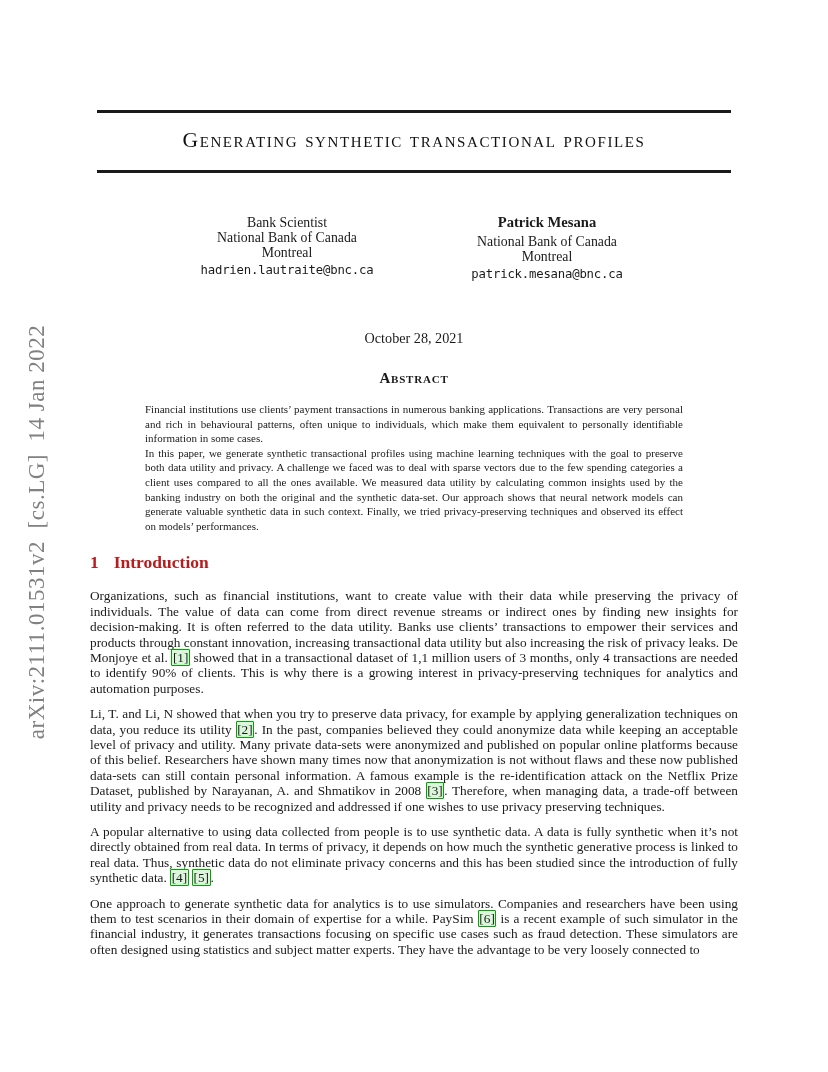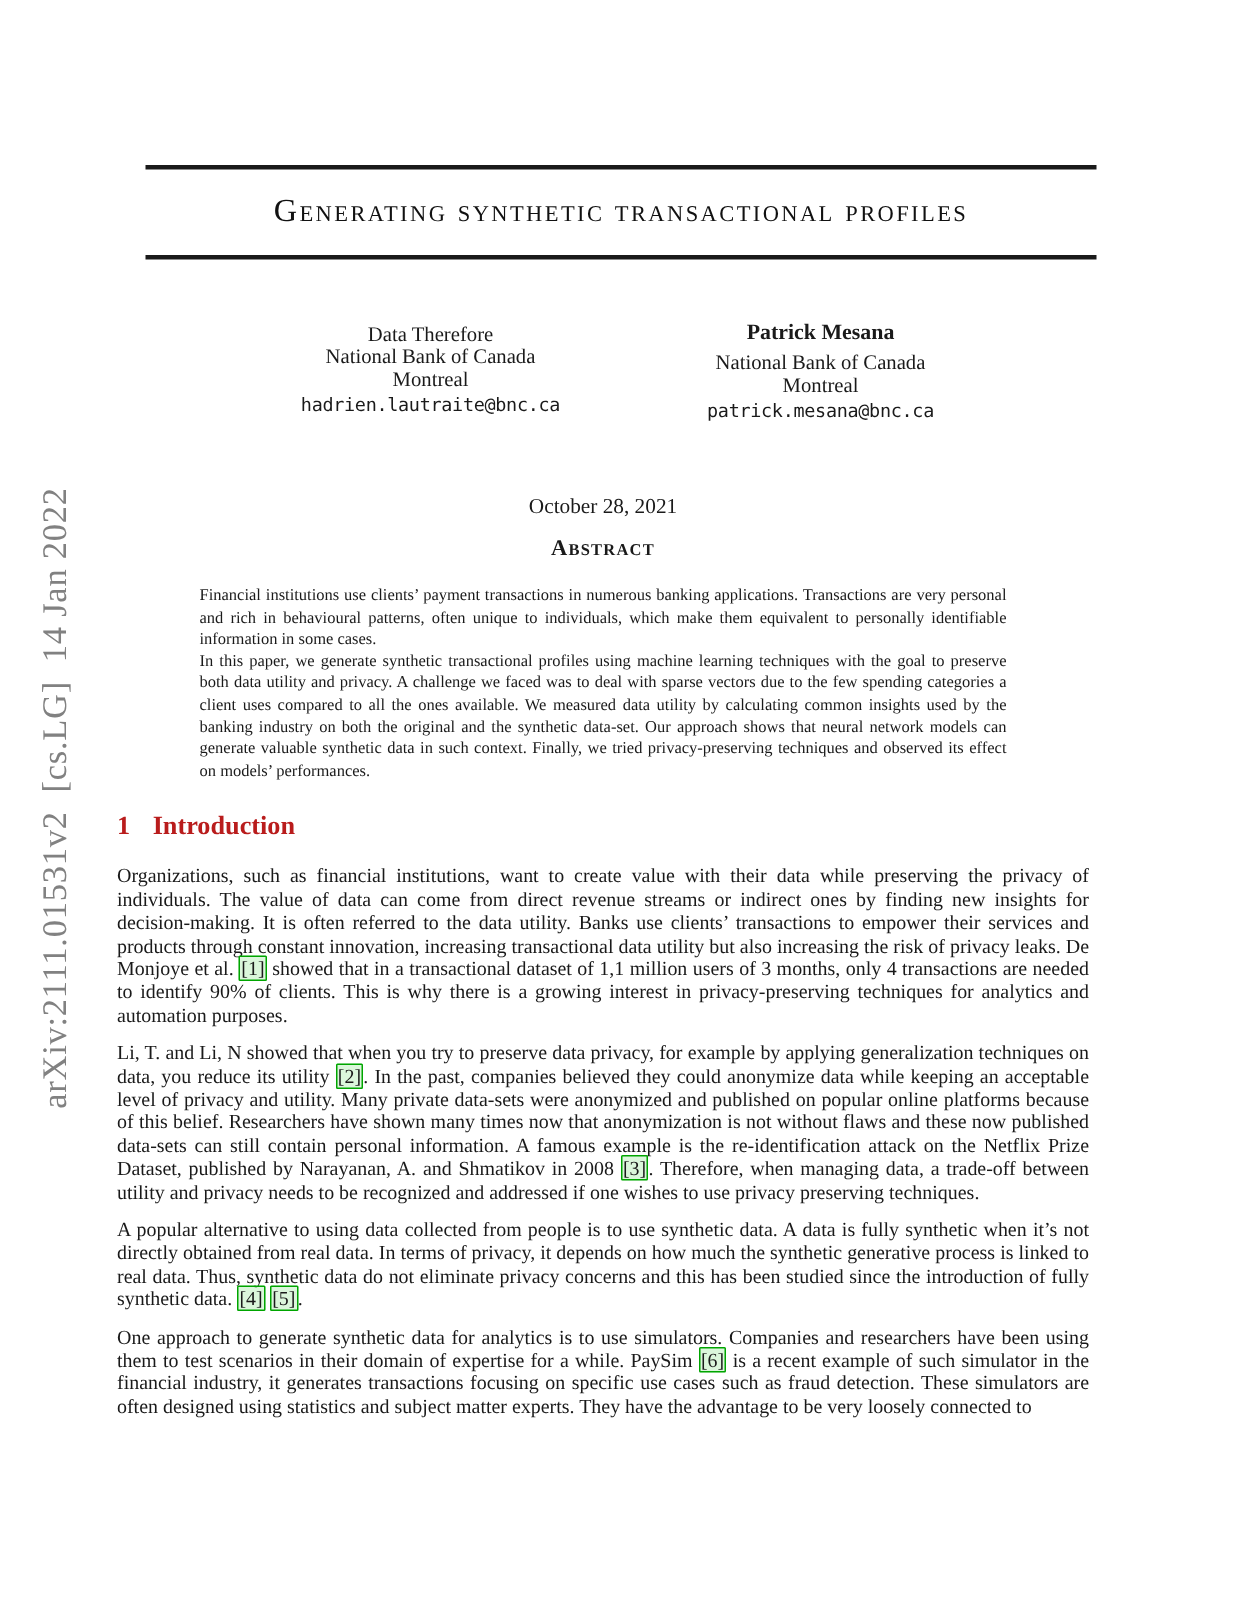--- a/index.html
+++ b/index.html
@@ -62,27 +62,27 @@
   .author-2 { left: 417px; }
   .author .name { font-weight: bold; font-size: 14.6px; margin-bottom: 4px; }
   .author .email {
     font-family: "DejaVu Sans Mono", monospace;
     font-size: 12.3px;
     margin-top: 2px;
     letter-spacing: -0.2px;
   }
   .main {
     position: absolute;
-    left: 78px;
+    left: 90px;
     top: 330px;
     width: 648px;
   }
   .date { text-align: center; font-size: 14.2px; }
   .abstract-heading {
-    margin-top: 11px;
+    margin-top: 23px;
     text-align: center;
     font-weight: bold;
     font-variant: small-caps;
     font-size: 15px;
     letter-spacing: 0.8px;
   }
   .abstract {
     width: 538px;
     margin: 15px auto 0 auto;
     font-size: 11px;
@@ -124,21 +124,21 @@
 <div class="page">
 
   <div class="watermark">arXiv:2111.01531v2  [cs.LG]  14 Jan 2022</div>
 
   <div class="rule rule-top"></div>
   <h1 class="title">Generating synthetic transactional profiles</h1>
   <div class="rule rule-bottom"></div>
 
   <div class="authors">
     <div class="author author-1">
-      <div>Data Therefore</div>
+      <div>Bank Scientist</div>
       <div>National Bank of Canada</div>
       <div>Montreal</div>
       <div class="email">hadrien.lautraite@bnc.ca</div>
     </div>
     <div class="author author-2">
       <div class="name">Patrick Mesana</div>
       <div>National Bank of Canada</div>
       <div>Montreal</div>
       <div class="email">patrick.mesana@bnc.ca</div>
     </div>

